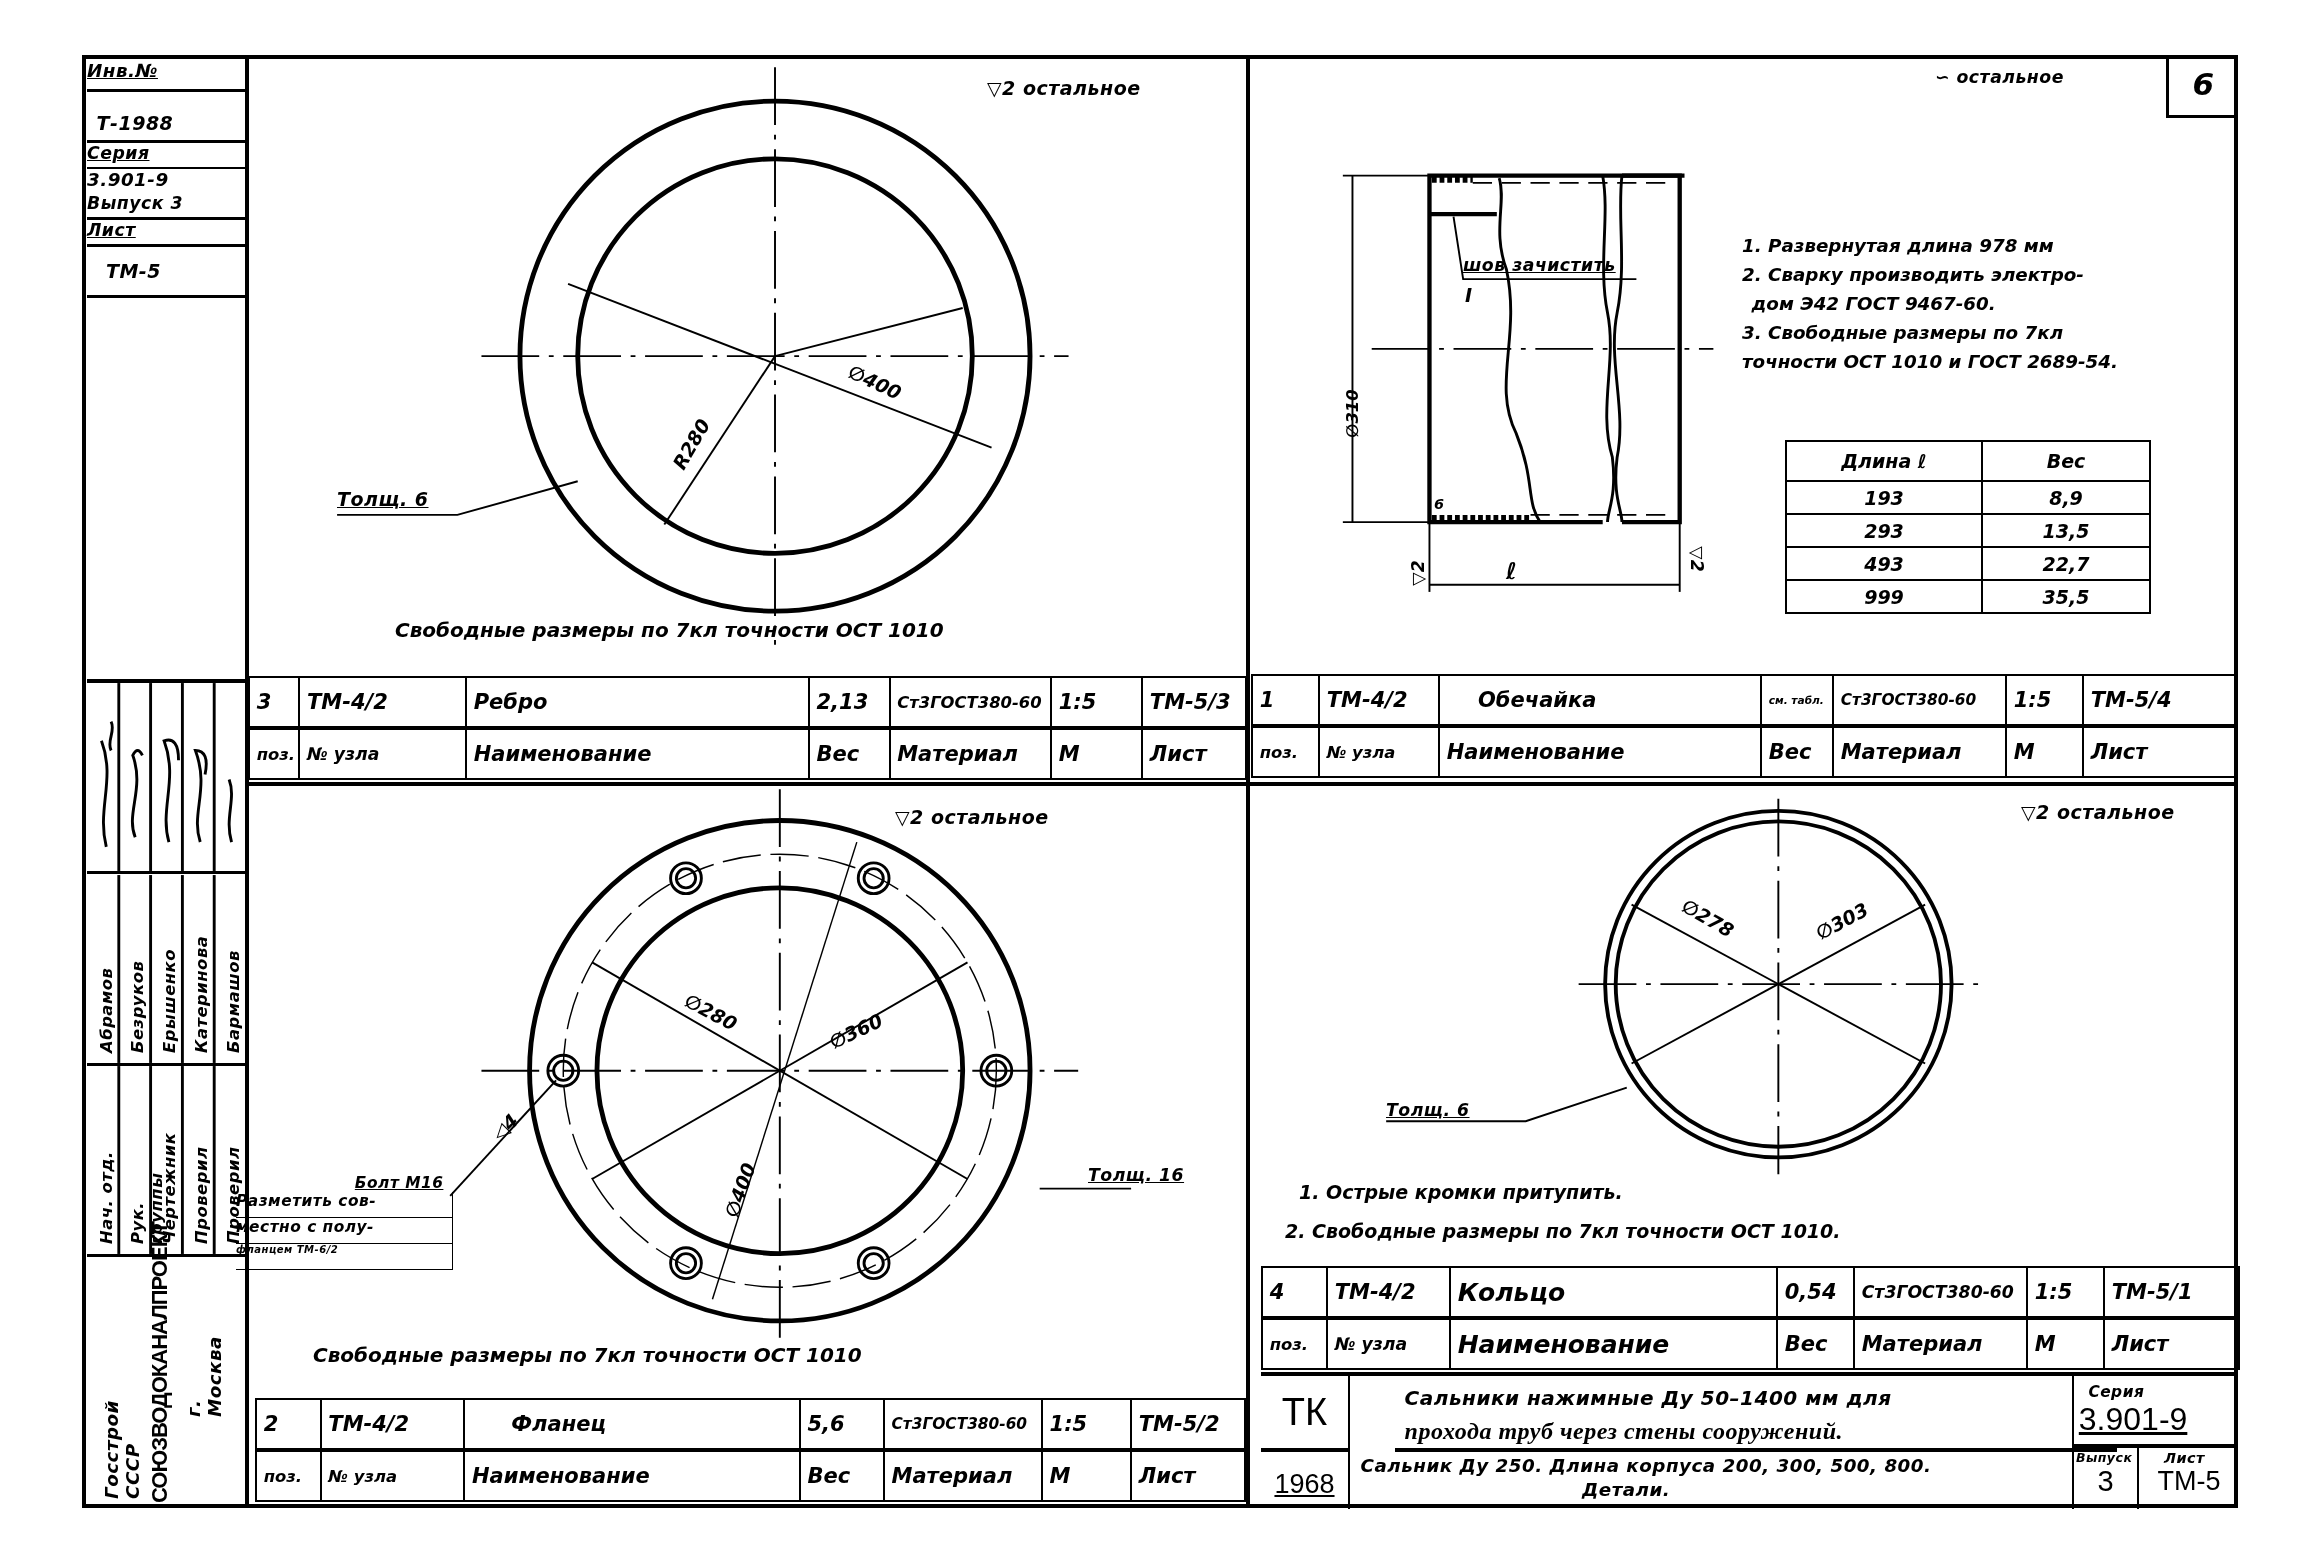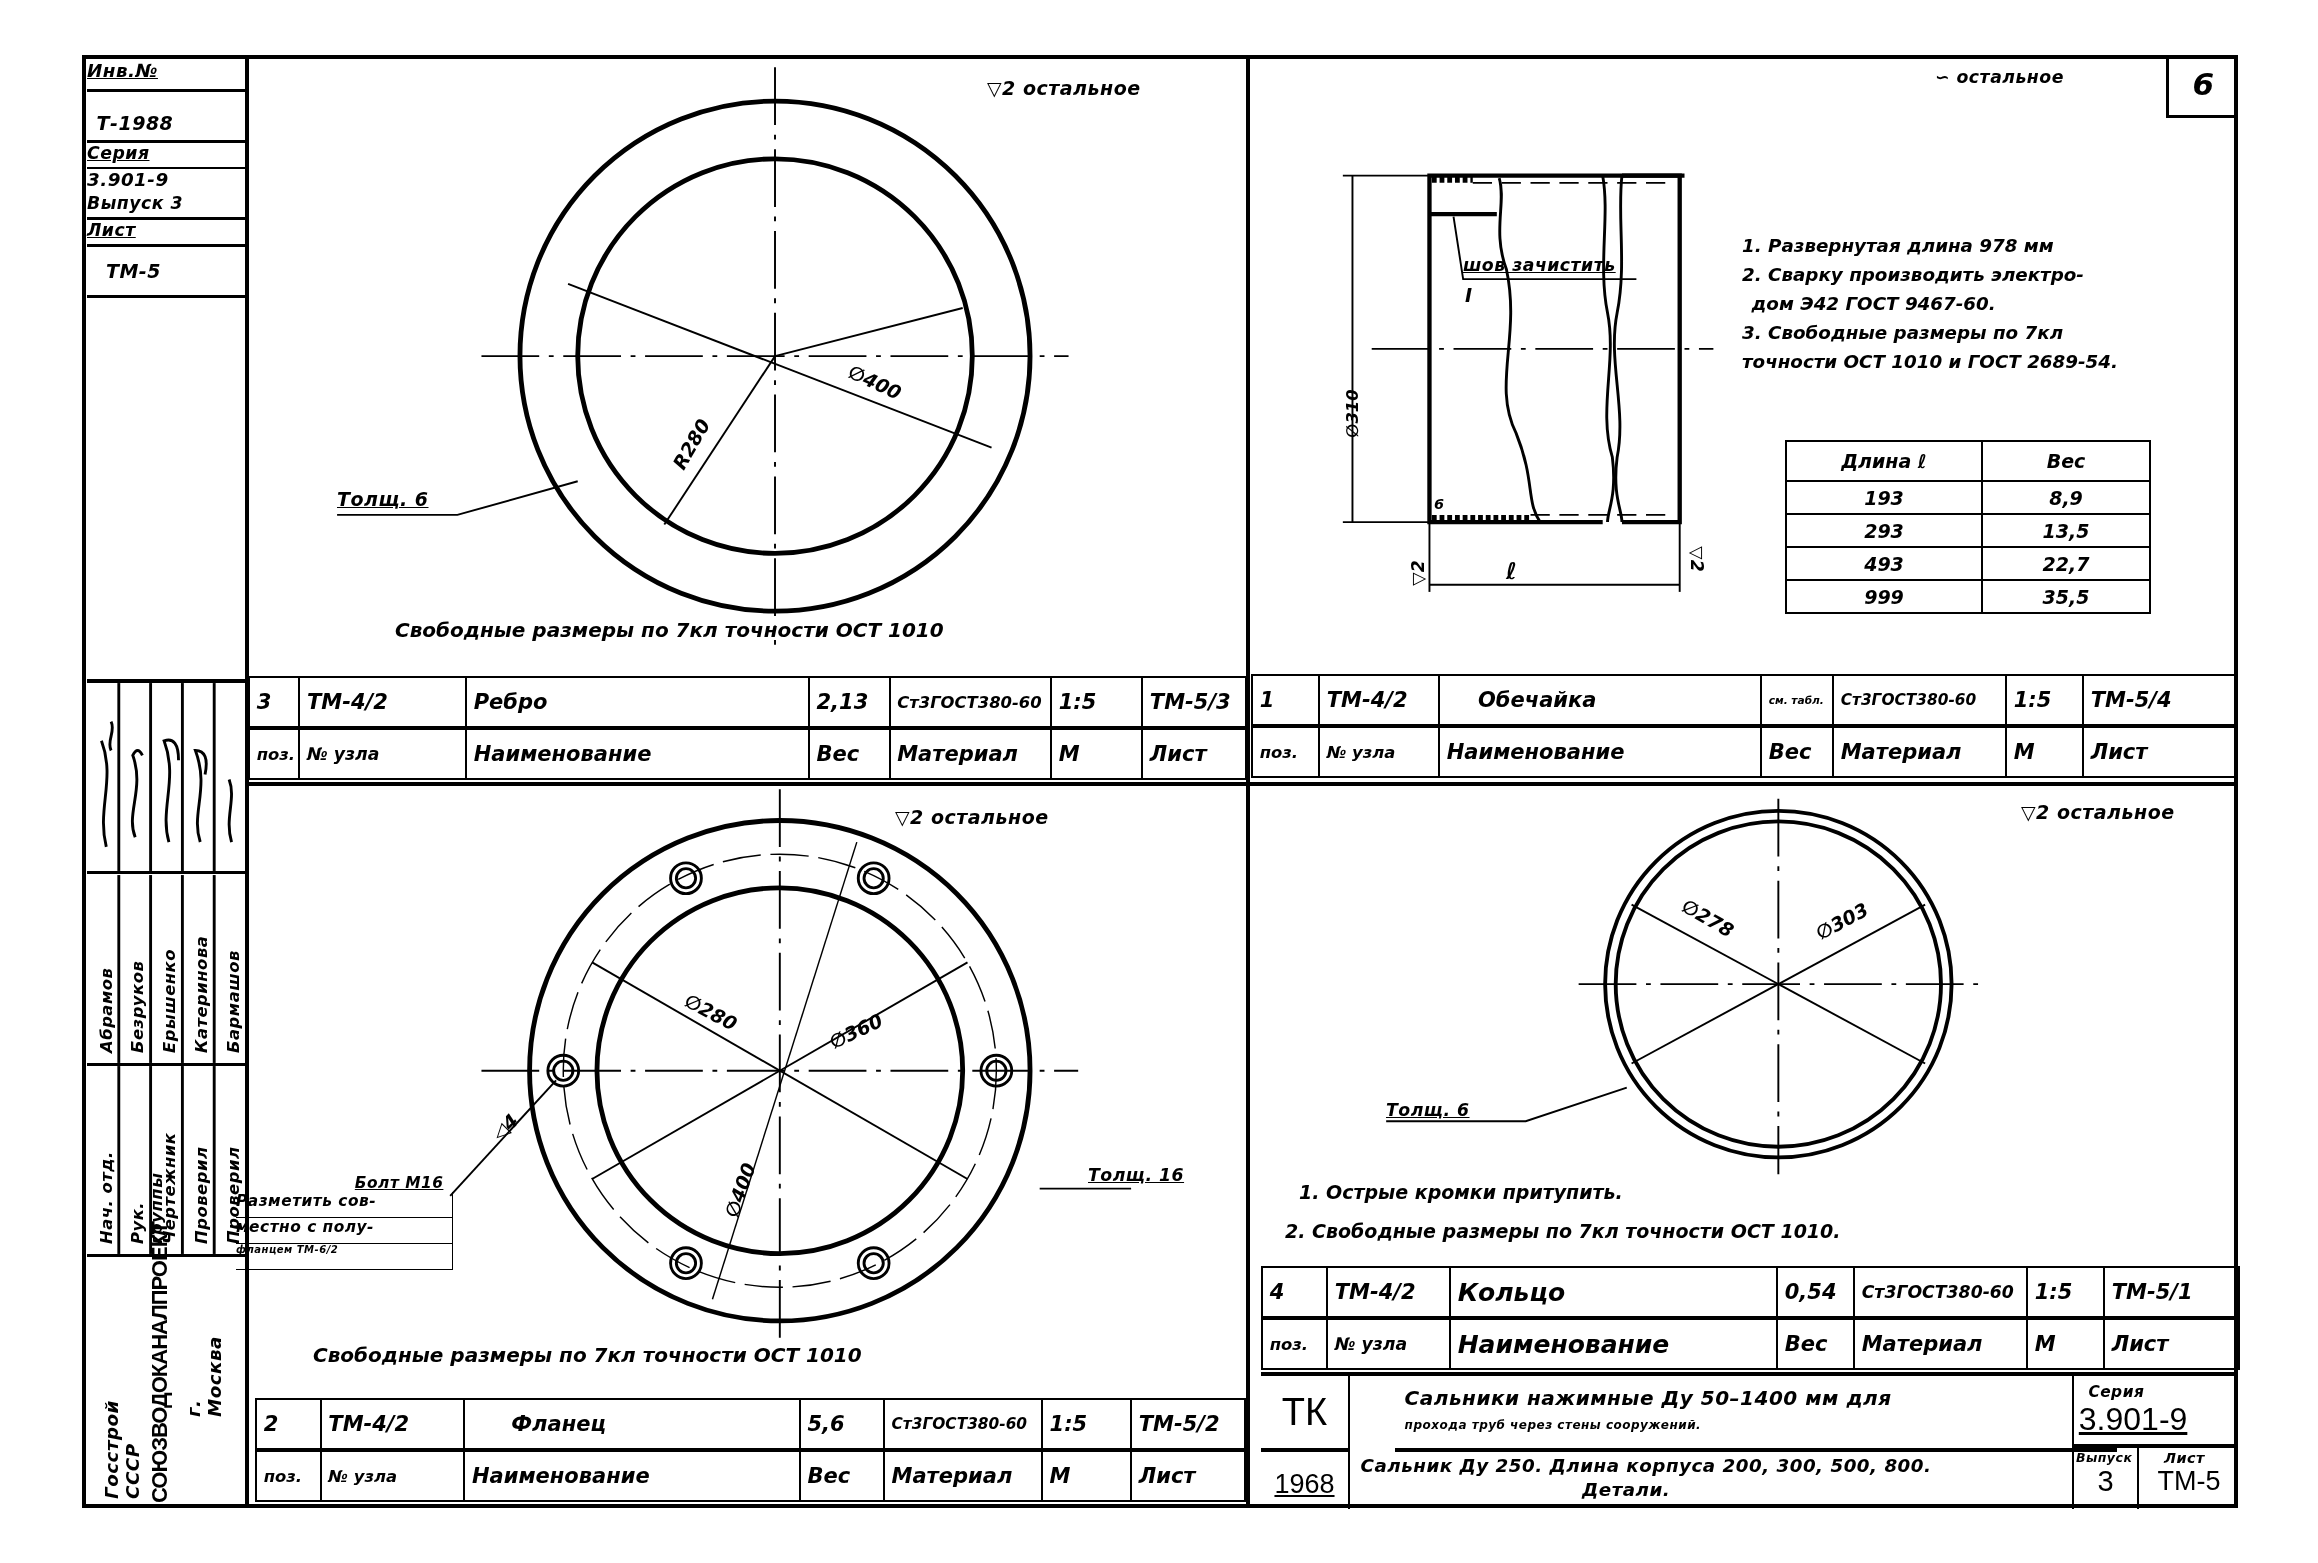--- a/index.html
+++ b/index.html
@@ -395,21 +395,21 @@
 
 <div class="abs" style="left:1261px;top:1372px;width:977px;height:137px;border-top:4.3px solid #000;box-sizing:border-box;">
   <div class="abs" style="left:0;top:0;width:87px;height:72px;border-right:2.9px solid #000;border-bottom:4.3px solid #000;">
     <div style="font-family:'Liberation Sans',sans-serif;font-size:38px;text-align:center;line-height:72px;">ТК</div>
   </div>
   <div class="abs" style="left:0;top:72px;width:87px;height:61px;border-right:2.9px solid #000;">
     <div style="font-family:'Liberation Sans',sans-serif;font-size:27px;text-align:center;line-height:72px;text-decoration:underline;">1968</div>
   </div>
   <div class="abs" style="left:90px;top:0;width:722px;height:72px;border-bottom:4.3px solid #000;margin-left:44px;">
     <div class="hand" style="font-size:20px;padding:9.6px 0 0 9.6px;">Сальники нажимные Ду 50–1400 мм  для</div>
-    <div class="hand" style="font-size:12px;padding:8.7px 0 0 9.6px;">прохода  труб  через стены сооружений.</div>
+    <div class="hand" style="font-size:24px;padding:8.7px 0 0 9.6px;font-family:Liberation Serif, serif;">прохода  труб  через стены сооружений.</div>
   </div>
   <div class="abs" style="left:90px;top:72px;width:703px;height:61px;">
     <div class="hand" style="font-size:18.3px;padding:6.7px 0 0 9.6px;">Сальник Ду 250. Длина корпуса 200, 300, 500, 800.</div>
     <div class="hand" style="font-size:18.3px;padding:2.9px 0 0 231px;">Детали.</div>
   </div>
   <div class="abs" style="left:811px;top:0;width:166px;height:72px;border-left:2.9px solid #000;border-bottom:4.3px solid #000;box-sizing:border-box;">
     <div class="hand" style="font-size:15.4px;padding:6.7px 0 0 14.4px;">Серия</div>
     <div style="font-family:'Liberation Sans',sans-serif;font-size:32px;padding-left:4.8px;text-decoration:underline;">3.901-9</div>
   </div>
   <div class="abs" style="left:811px;top:72px;width:67px;height:61px;border-left:2.9px solid #000;border-right:2.9px solid #000;box-sizing:border-box;">

